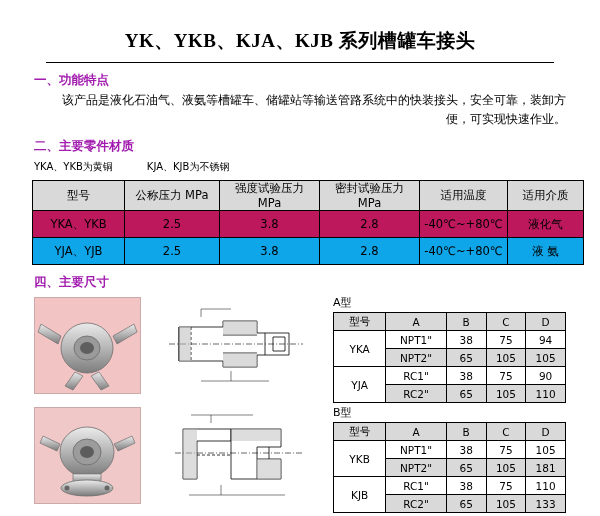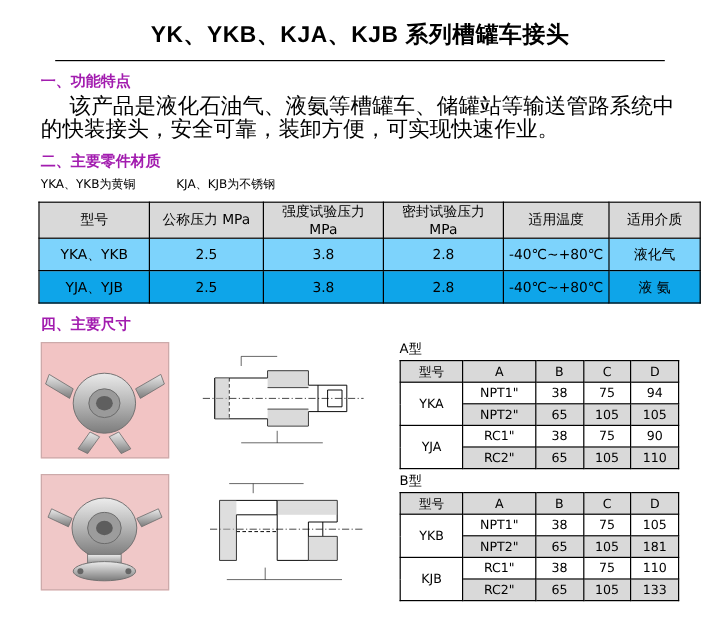--- a/index.html
+++ b/index.html
@@ -11,41 +11,42 @@
     position:relative;
     overflow:hidden;
   }
   .page{position:relative;width:600px;height:516px;}
 
   .title{
     text-align:center;
     font-size:19px;
     font-weight:bold;
     letter-spacing:0.5px;
-    padding-top:16px;
-    font-family:Liberation Sans, sans-serif;
+    padding-top:28px;
+    font-family:Liberation Serif, serif;
   }
   .rule{
     width:508px;margin:8px auto 0 auto;
     border-top:1px solid #000;
   }
 
   .body-wrap{padding:0 34px;}
 
   .sec-head{
     color:#a21caf;
     font-weight:bold;
     font-size:12.5px;
     margin-top:9px;
     margin-bottom:2px;
   }
   .para{
-    font-size:18px;
+    font-size:12px;
     line-height:19px;
     text-indent:0;
+    text-align:right;
   }
   .para.indent{text-indent:24px;}
   .mat-line{font-size:10px;line-height:19px;}
   .mat-line .gap{display:inline-block;width:34px;}
 
   
   table{border-collapse:collapse;}
   .perf{
     margin-top:4px;
     width:532px;
@@ -56,21 +57,21 @@
     border:1px solid #000;
     text-align:center;
     font-size:11.5px;
     height:26px;
     padding:0 2px;
   }
   .perf th{
     background:#d9d9d9;
     font-weight:normal;
   }
-  .perf .rowA td{background:#7dd3fc;}
+  .perf .rowA td{background:#be185d;}
   .perf .rowB td{background:#0ea5e9;}
   .perf col.c0{width:92px;}
   .perf col.c1{width:95px;}
   .perf col.c2{width:100px;}
   .perf col.c3{width:100px;}
   .perf col.c4{width:88px;}
   .perf col.c5{width:76px;}
 
   
   .dims{

